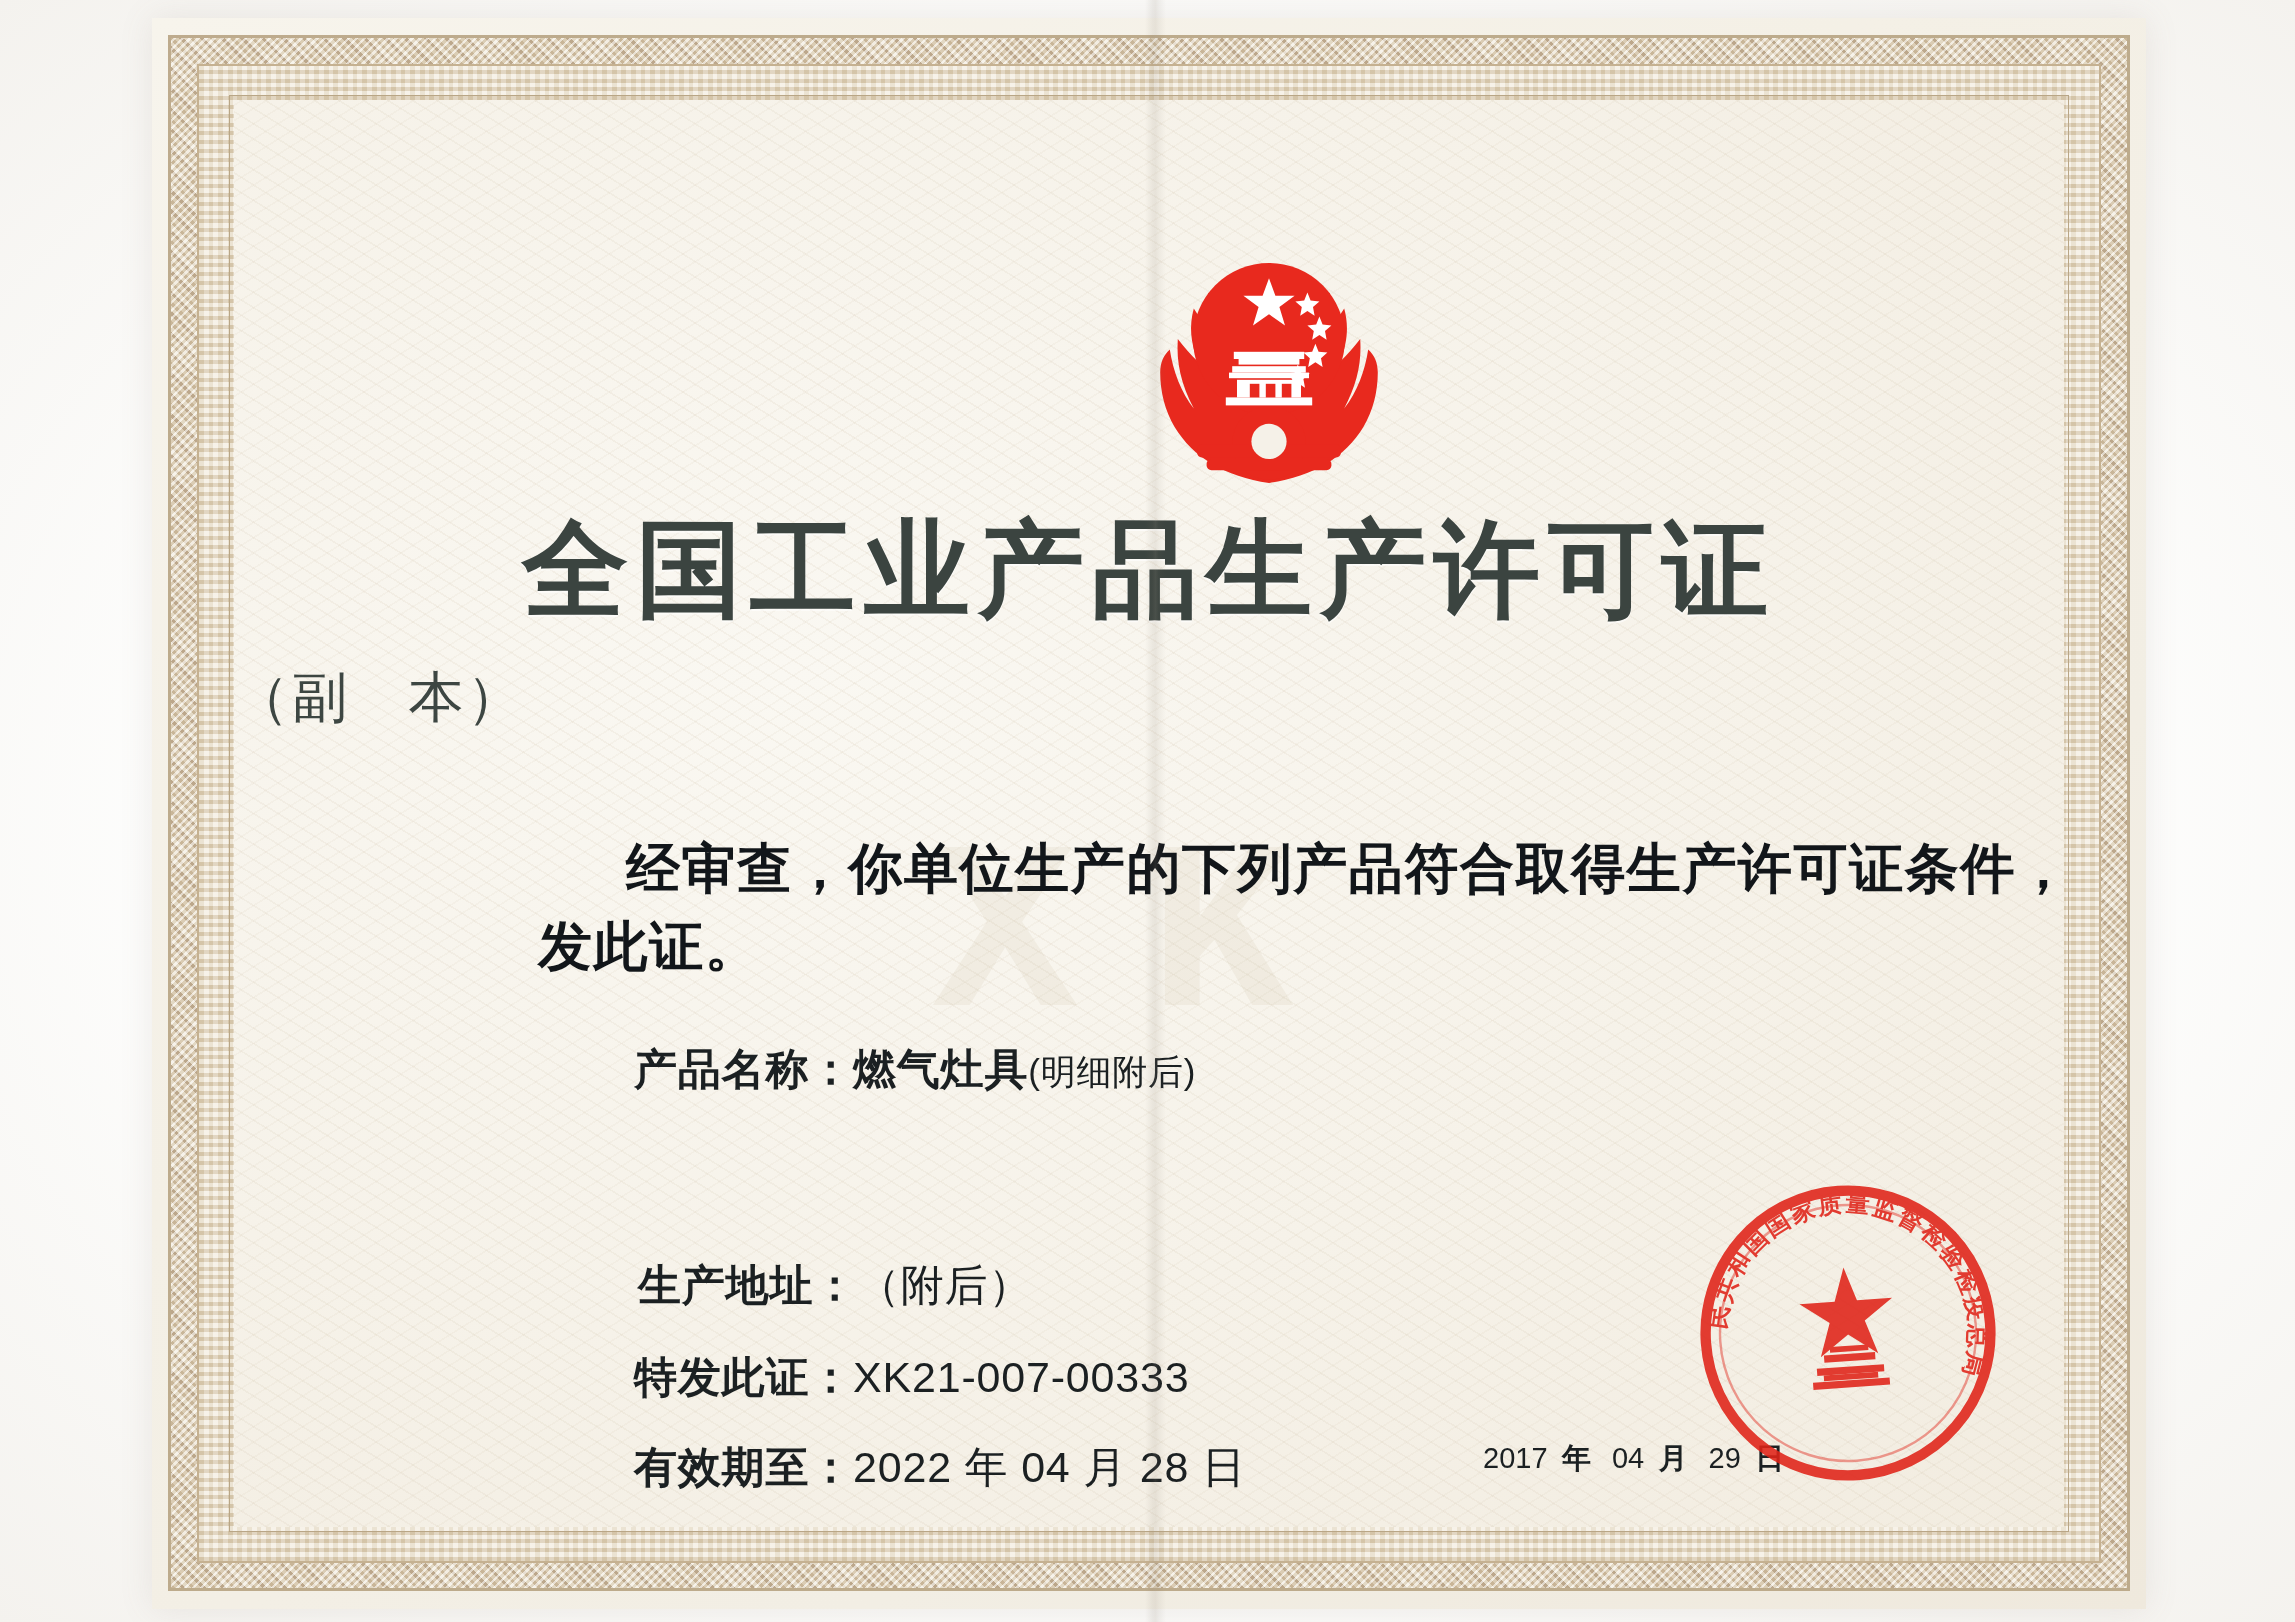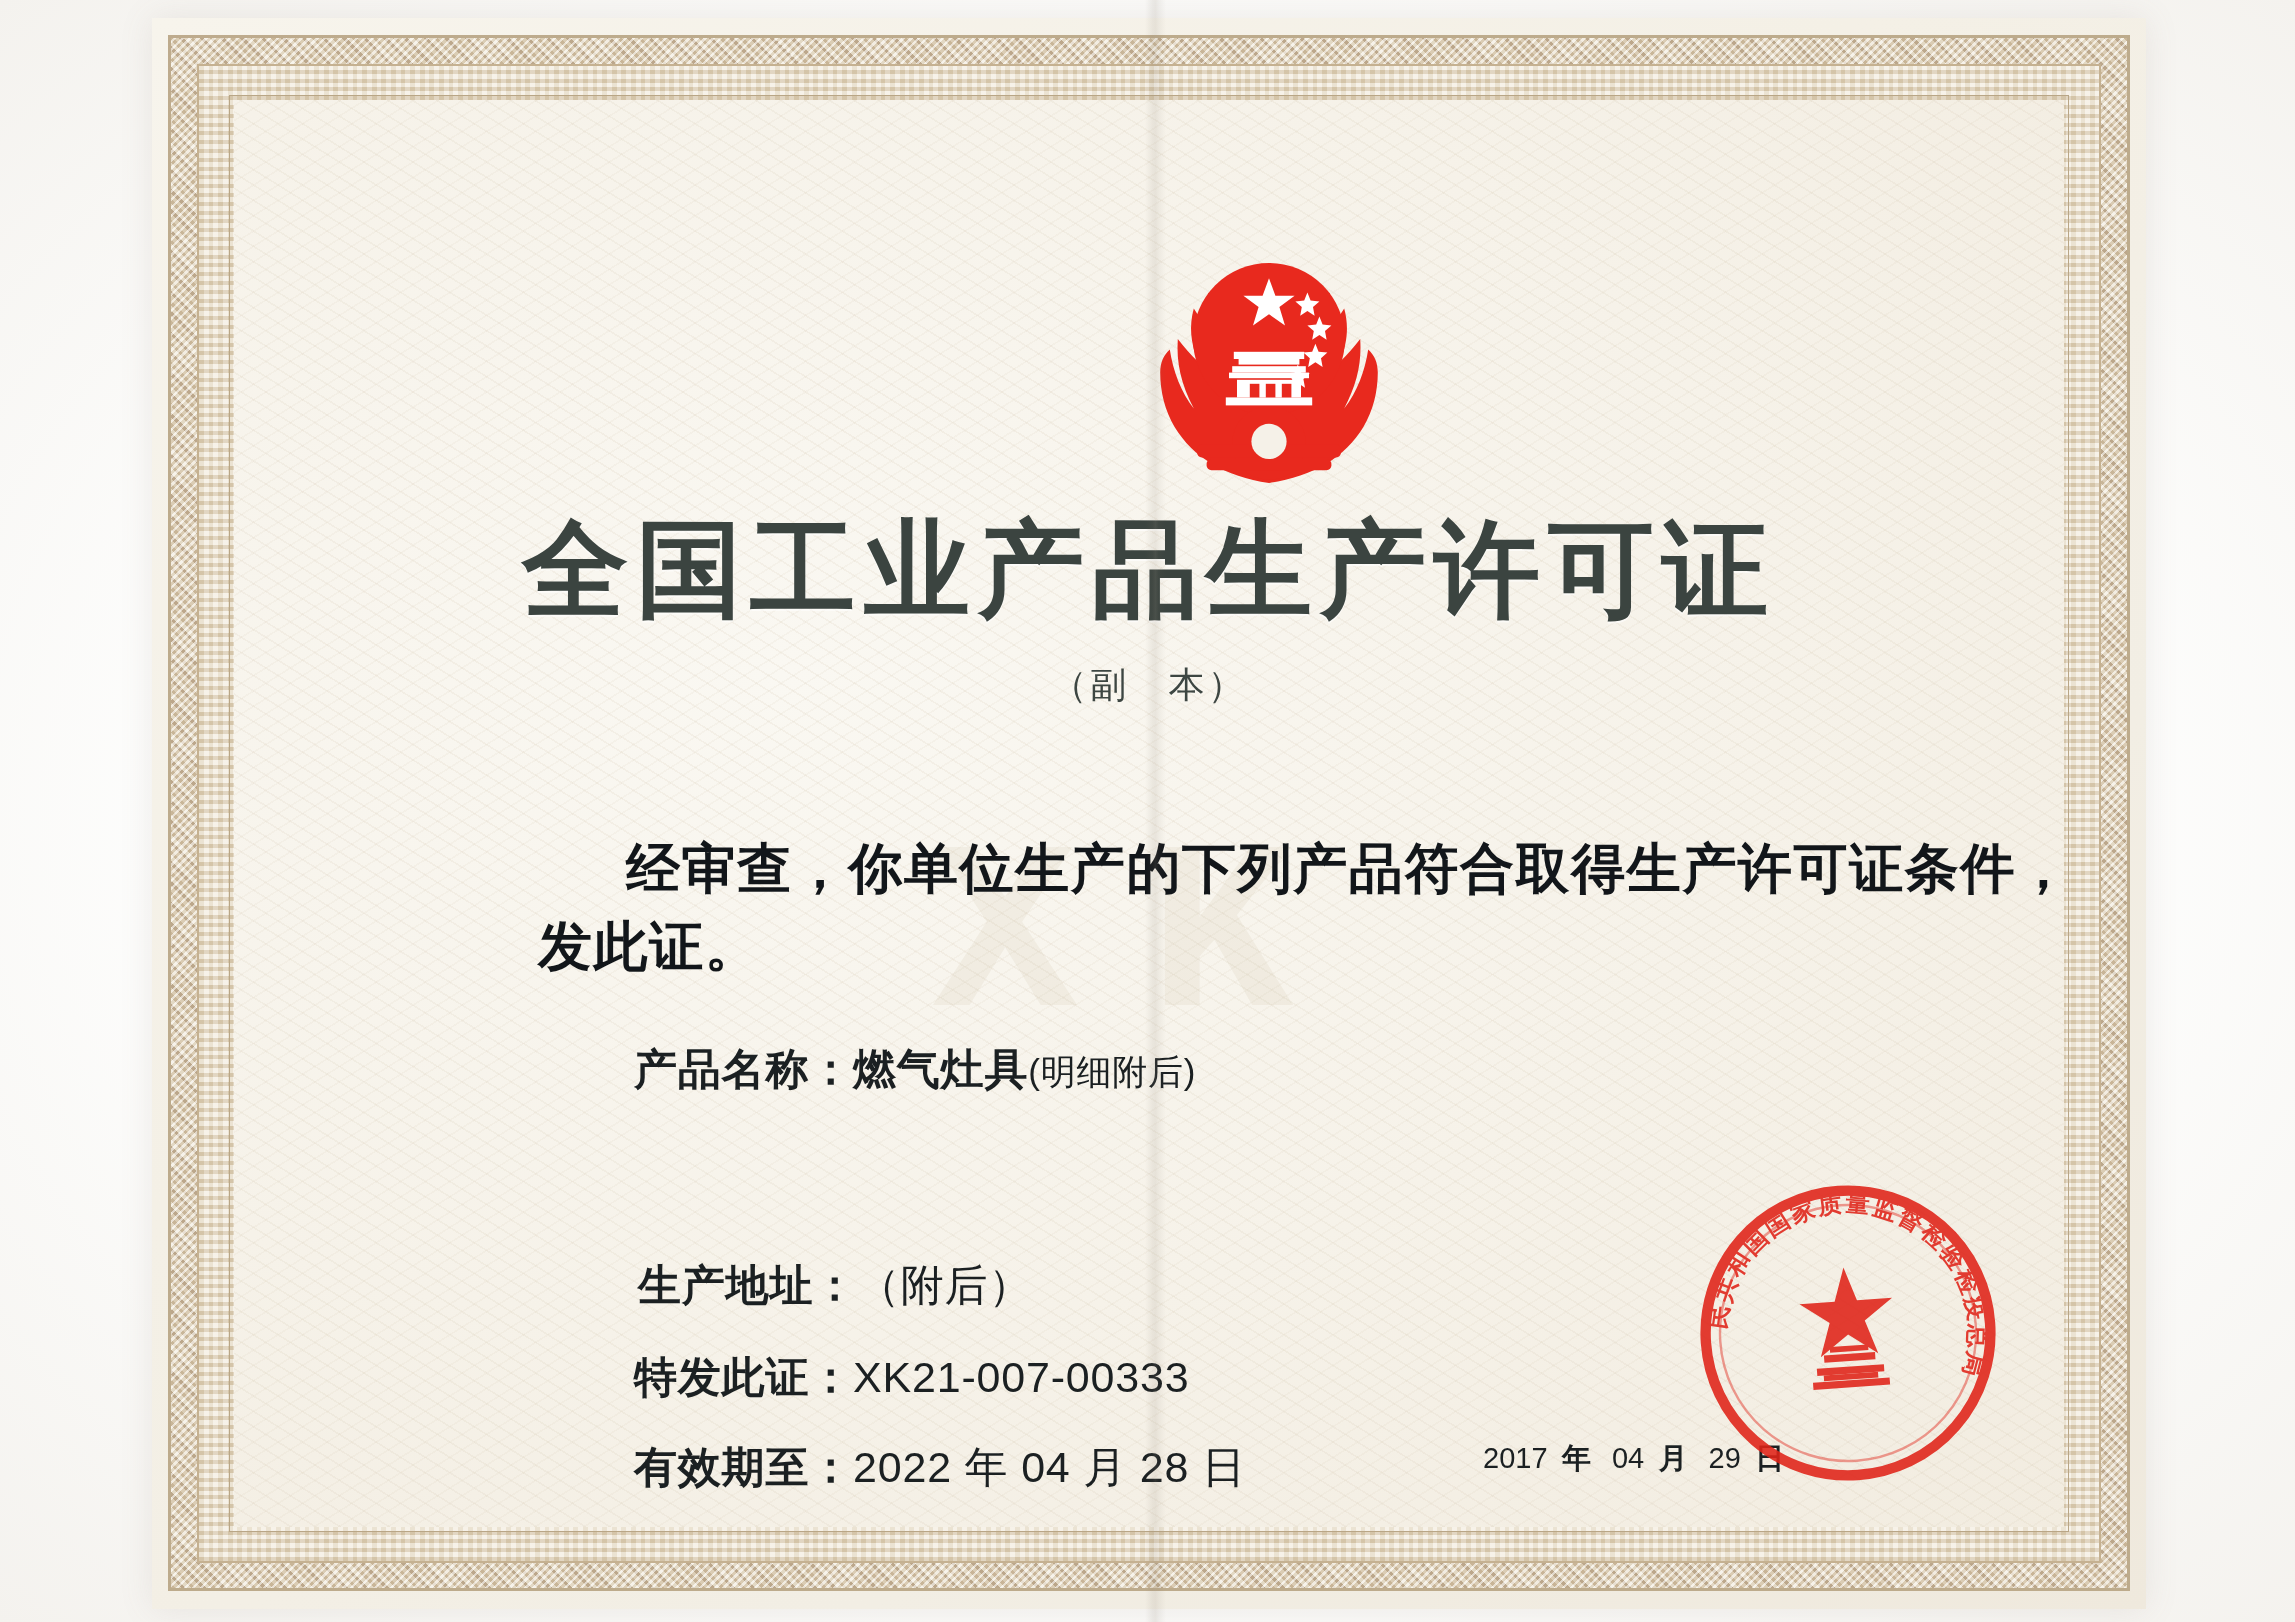--- a/index.html
+++ b/index.html
@@ -156,22 +156,22 @@
     line-height: 1.0;
     font-weight: bold;
     letter-spacing: 8px;
     color: #3b4440;
     text-shadow: 0 1.6px 0 rgba(255,255,255,0.6);
   }
   .subtitle {
     position: absolute;
     left: 0; right: 0;
     top: 561px;
-    text-align: center;
-    font-size: 36px;
+    text-align: left;
+    font-size: 55px;
     color: #3d4642;
     font-family: "Liberation Sans", "DejaVu Sans", sans-serif;
     letter-spacing: 3.2px;
   }
 
   
   .holder {
     position: absolute;
     left: 376px;
     top: 653px;

